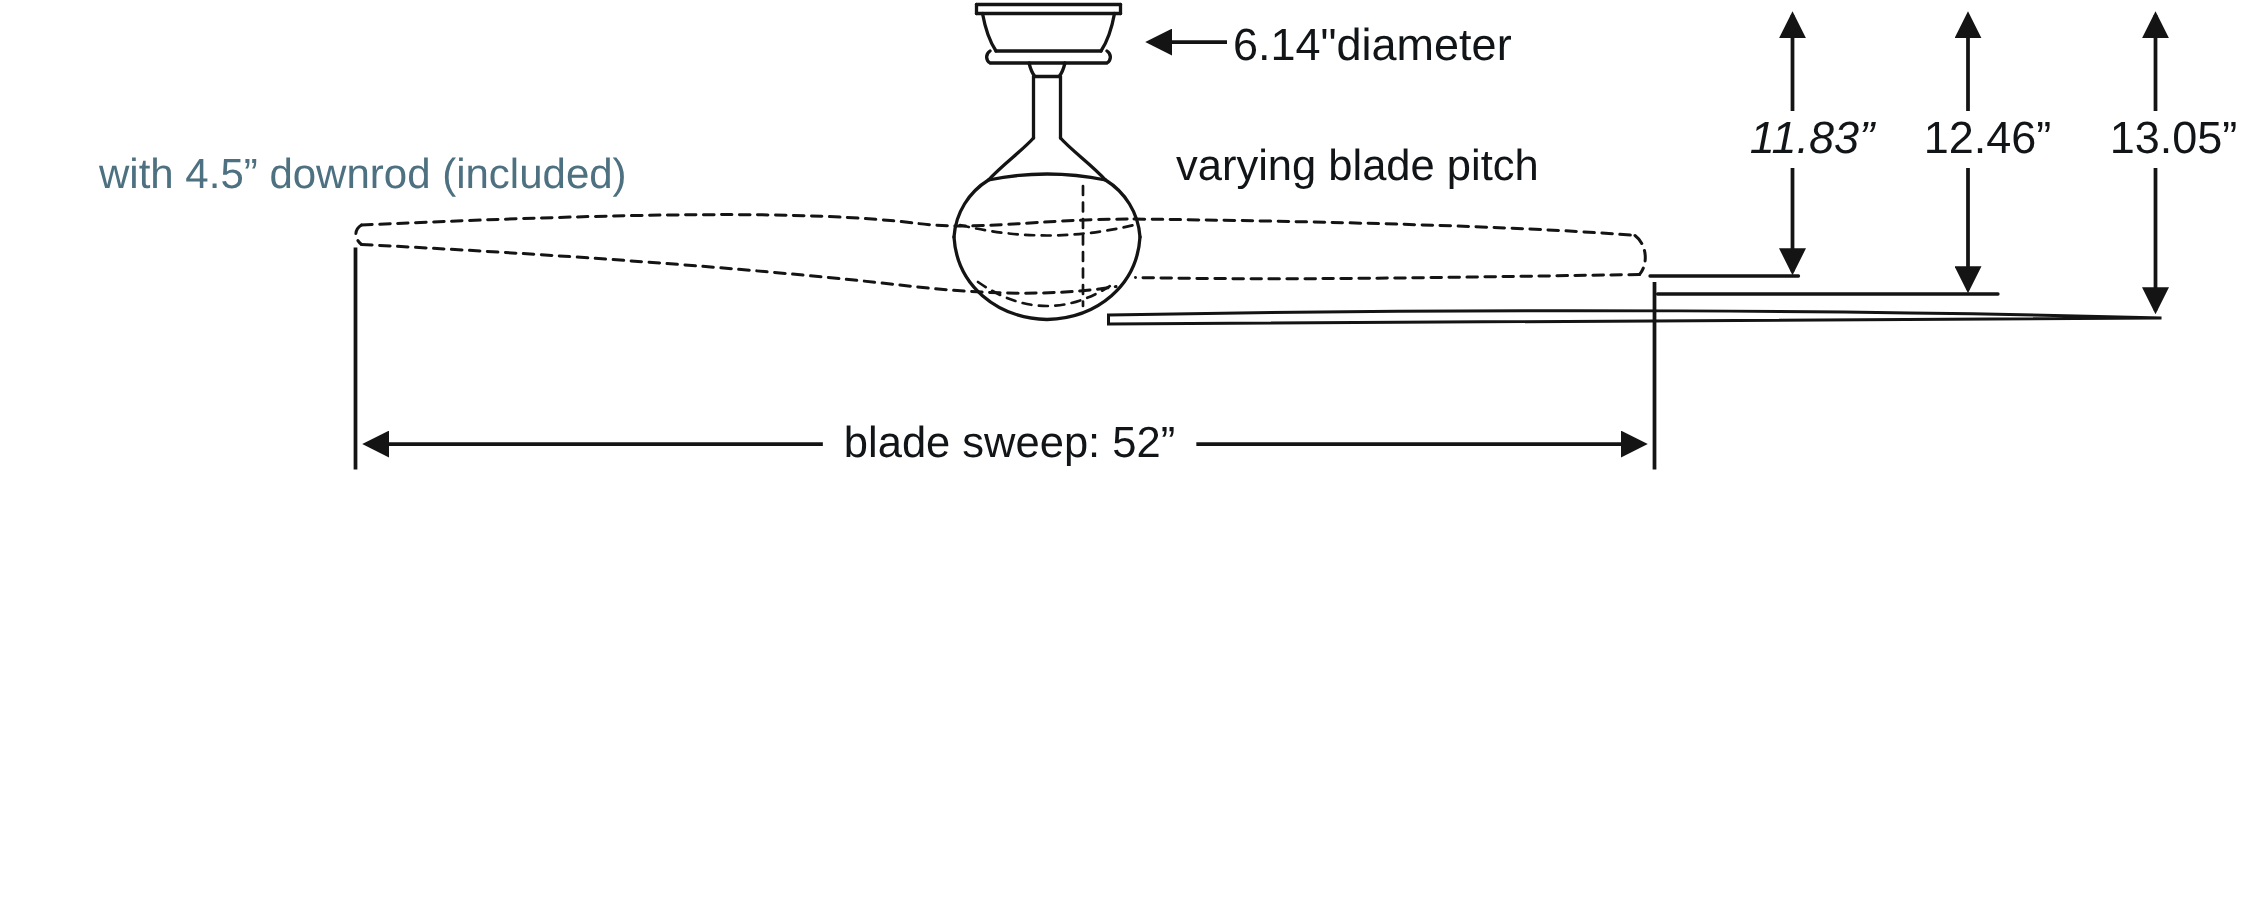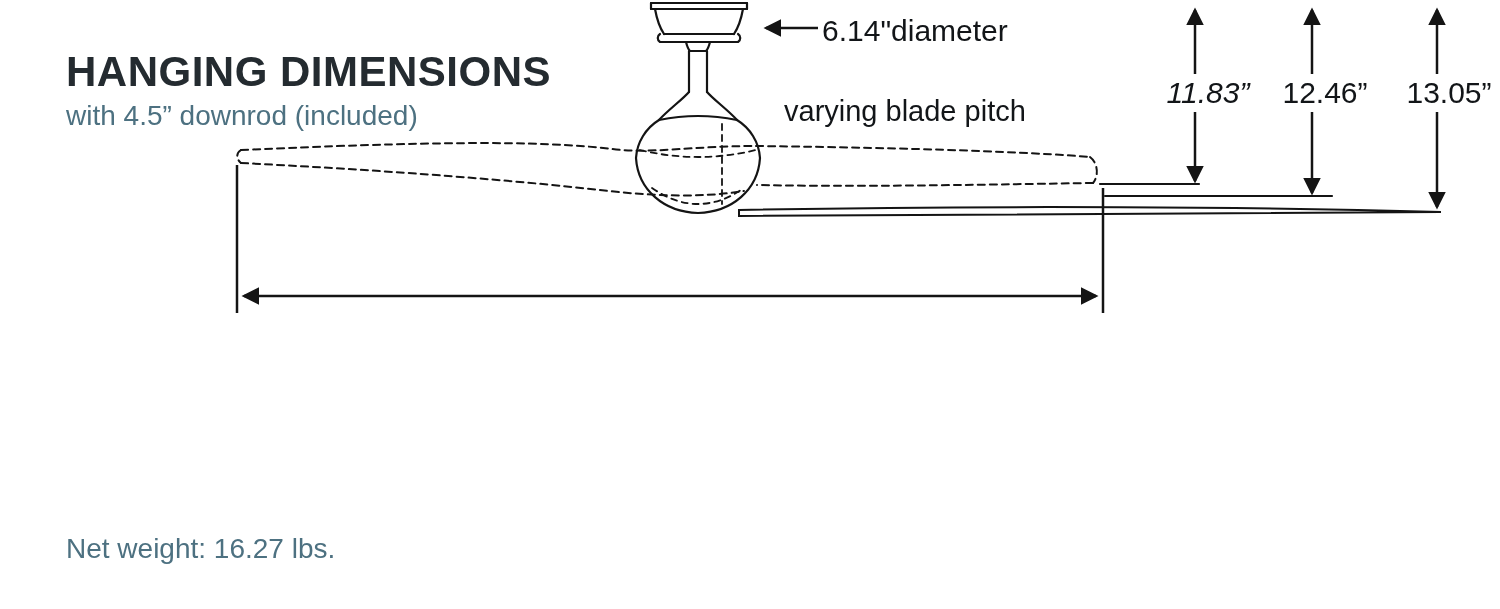--- a/index.html
+++ b/index.html
@@ -139,30 +139,29 @@
       <line x1="1195" y1="10" x2="1195" y2="181" marker-start="url(#ah)" marker-end="url(#ah)"></line>
       <line x1="1312" y1="10" x2="1312" y2="193" marker-start="url(#ah)" marker-end="url(#ah)"></line>
       <line x1="1437" y1="10" x2="1437" y2="207" marker-start="url(#ah)" marker-end="url(#ah)"></line>
 
       <line x1="237" y1="165" x2="237" y2="313"></line>
       <line x1="1103" y1="188" x2="1103" y2="313"></line>
       <line x1="244" y1="296" x2="1096" y2="296" marker-start="url(#ah)" marker-end="url(#ah)"></line>
     </g>
   </svg>
 
-  <div class="abs page-title">HANGING DIMENSIONS</div>
 
   <div class="abs page-subtitle">with 4.5” downrod (included)</div>
 
   <div class="abs diameter-label">6.14"diameter</div>
 
   <div class="abs pitch-label">varying blade pitch</div>
 
   <div class="abs dim-label dim-1">11.83”</div>
 
   <div class="abs dim-label dim-2">12.46”</div>
 
   <div class="abs dim-label dim-3">13.05”</div>
 
+  <div class="abs sweep-label">blade sweep: 52”</div>
 
-  <div class="abs net-weight">Net weight: 16.27 lbs.</div>
 
 </div>
 
 </body></html>

